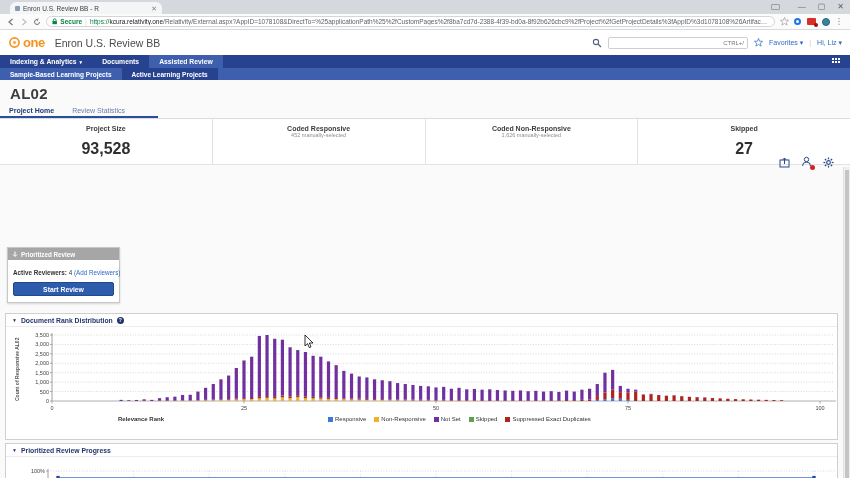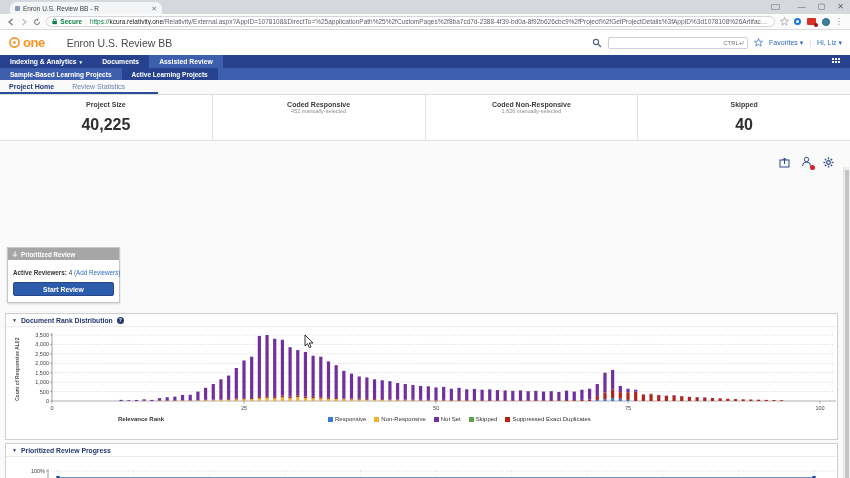--- a/index.html
+++ b/index.html
@@ -29,21 +29,21 @@
   .ext-ring { width:7px; height:7px; border:2px solid #1a73e8; border-radius:50%; }
   .ext-mail { width:9px; height:7px; background:#d93025; border-radius:1px; position:relative; }
   .ext-mail::after { content:""; position:absolute; right:-2px; bottom:-2px; width:4px; height:4px; background:#a50e0e; border-radius:50%; }
   .ext-globe { width:8px; height:8px; background:#3b82a0; border-radius:50%; border:1px solid #2a6479; }
   .menu-dots { color:#5f6368; font-size:8px; letter-spacing:0; }
 
   
   .app-header { height:25px; background:#fff; display:flex; align-items:center; padding:0 8px; gap:6px; }
   .logo { display:flex; align-items:center; gap:2px; }
   .logo-one { color:#f6921e; font-size:13px; font-weight:bold; letter-spacing:-0.5px; }
-  .workspace-name { font-size:10.5px; color:#4a4a4a; margin-left:16px; }
+  .workspace-name { font-size:10.5px; color:#4a4a4a; margin-left:4px; }
   .header-right { margin-left:auto; display:flex; align-items:center; gap:6px; }
   .search-box { width:140px; height:12px; border:1px solid #cfcfcf; border-radius:2px; font-size:6px;
                 text-align:right; color:#9a9a9a; padding:0 3px; background:#fff; font-family:"Liberation Sans", sans-serif; }
   .hdr-link { color:#2f6bc4; font-size:7px; white-space:nowrap; }
   .hdr-sep { color:#c9c9c9; }
 
   
   .nav-bar { height:13px; background:#274390; display:flex; align-items:stretch; position:relative; }
   .nav-item { display:flex; align-items:center; padding:0 10px; color:#fff; font-size:6.8px; font-weight:bold; white-space:nowrap; }
   .nav-item.active { background:#3e5fae; }
@@ -206,20 +206,23 @@
 <div class="subnav-bar">
   <div class="subnav-item">
       <span>Sample-Based Learning Projects</span>
     </div>
   <div class="subnav-item active">
       <span>Active Learning Projects</span>
     </div>
 </div>
 
 <div class="page">
+  <div class="page-head">
+    <div class="page-title">AL02</div>
+  </div>
 
   <div class="head-icons">
     <svg width="11" height="11" viewBox="0 0 11 11">
       <rect x="1" y="3" width="9" height="7" fill="none" stroke="#2b4a8b" stroke-width="1"></rect>
       <path d="M5.5 7 V1 M3.5 3 L5.5 1 L7.5 3" stroke="#2b4a8b" stroke-width="1" fill="none"></path>
     </svg>
     <span class="reviewer-badge">
       <svg width="11" height="11" viewBox="0 0 11 11">
         <circle cx="5.5" cy="3.5" r="2.2" fill="none" stroke="#2b4a8b" stroke-width="1"></circle>
         <path d="M1.5 10 a4 4 0 0 1 8 0" fill="none" stroke="#2b4a8b" stroke-width="1"></path>
@@ -245,34 +248,34 @@
     <div class="tab-group">
       <div class="ptab active">Project Home</div>
       <div class="ptab inactive">Review Statistics</div>
     </div>
   </div>
 
   <div class="stat-row">
     <div class="stat-card">
       <div class="stat-label">Project Size</div>
       <div class="stat-sub"></div>
-      <div class="stat-value">40,225</div>
+      <div class="stat-value">93,528</div>
     </div>
     <div class="stat-card">
       <div class="stat-label">Coded Responsive</div>
       <div class="stat-sub">452 manually-selected</div>
     </div>
     <div class="stat-card">
       <div class="stat-label">Coded Non-Responsive</div>
       <div class="stat-sub">1,626 manually-selected</div>
     </div>
     <div class="stat-card">
       <div class="stat-label">Skipped</div>
       <div class="stat-sub"></div>
-      <div class="stat-value">40</div>
+      <div class="stat-value">27</div>
     </div>
   </div>
 
   <div class="pr-panel">
     <div class="pr-head">
       <svg width="6" height="7" viewBox="0 0 6 7">
         <path d="M3 0.5 V5 M1 3.5 L3 5.5 L5 3.5" stroke="#fff" stroke-width="1" fill="none"></path>
       </svg>
       <span>Prioritized Review</span>
     </div>

